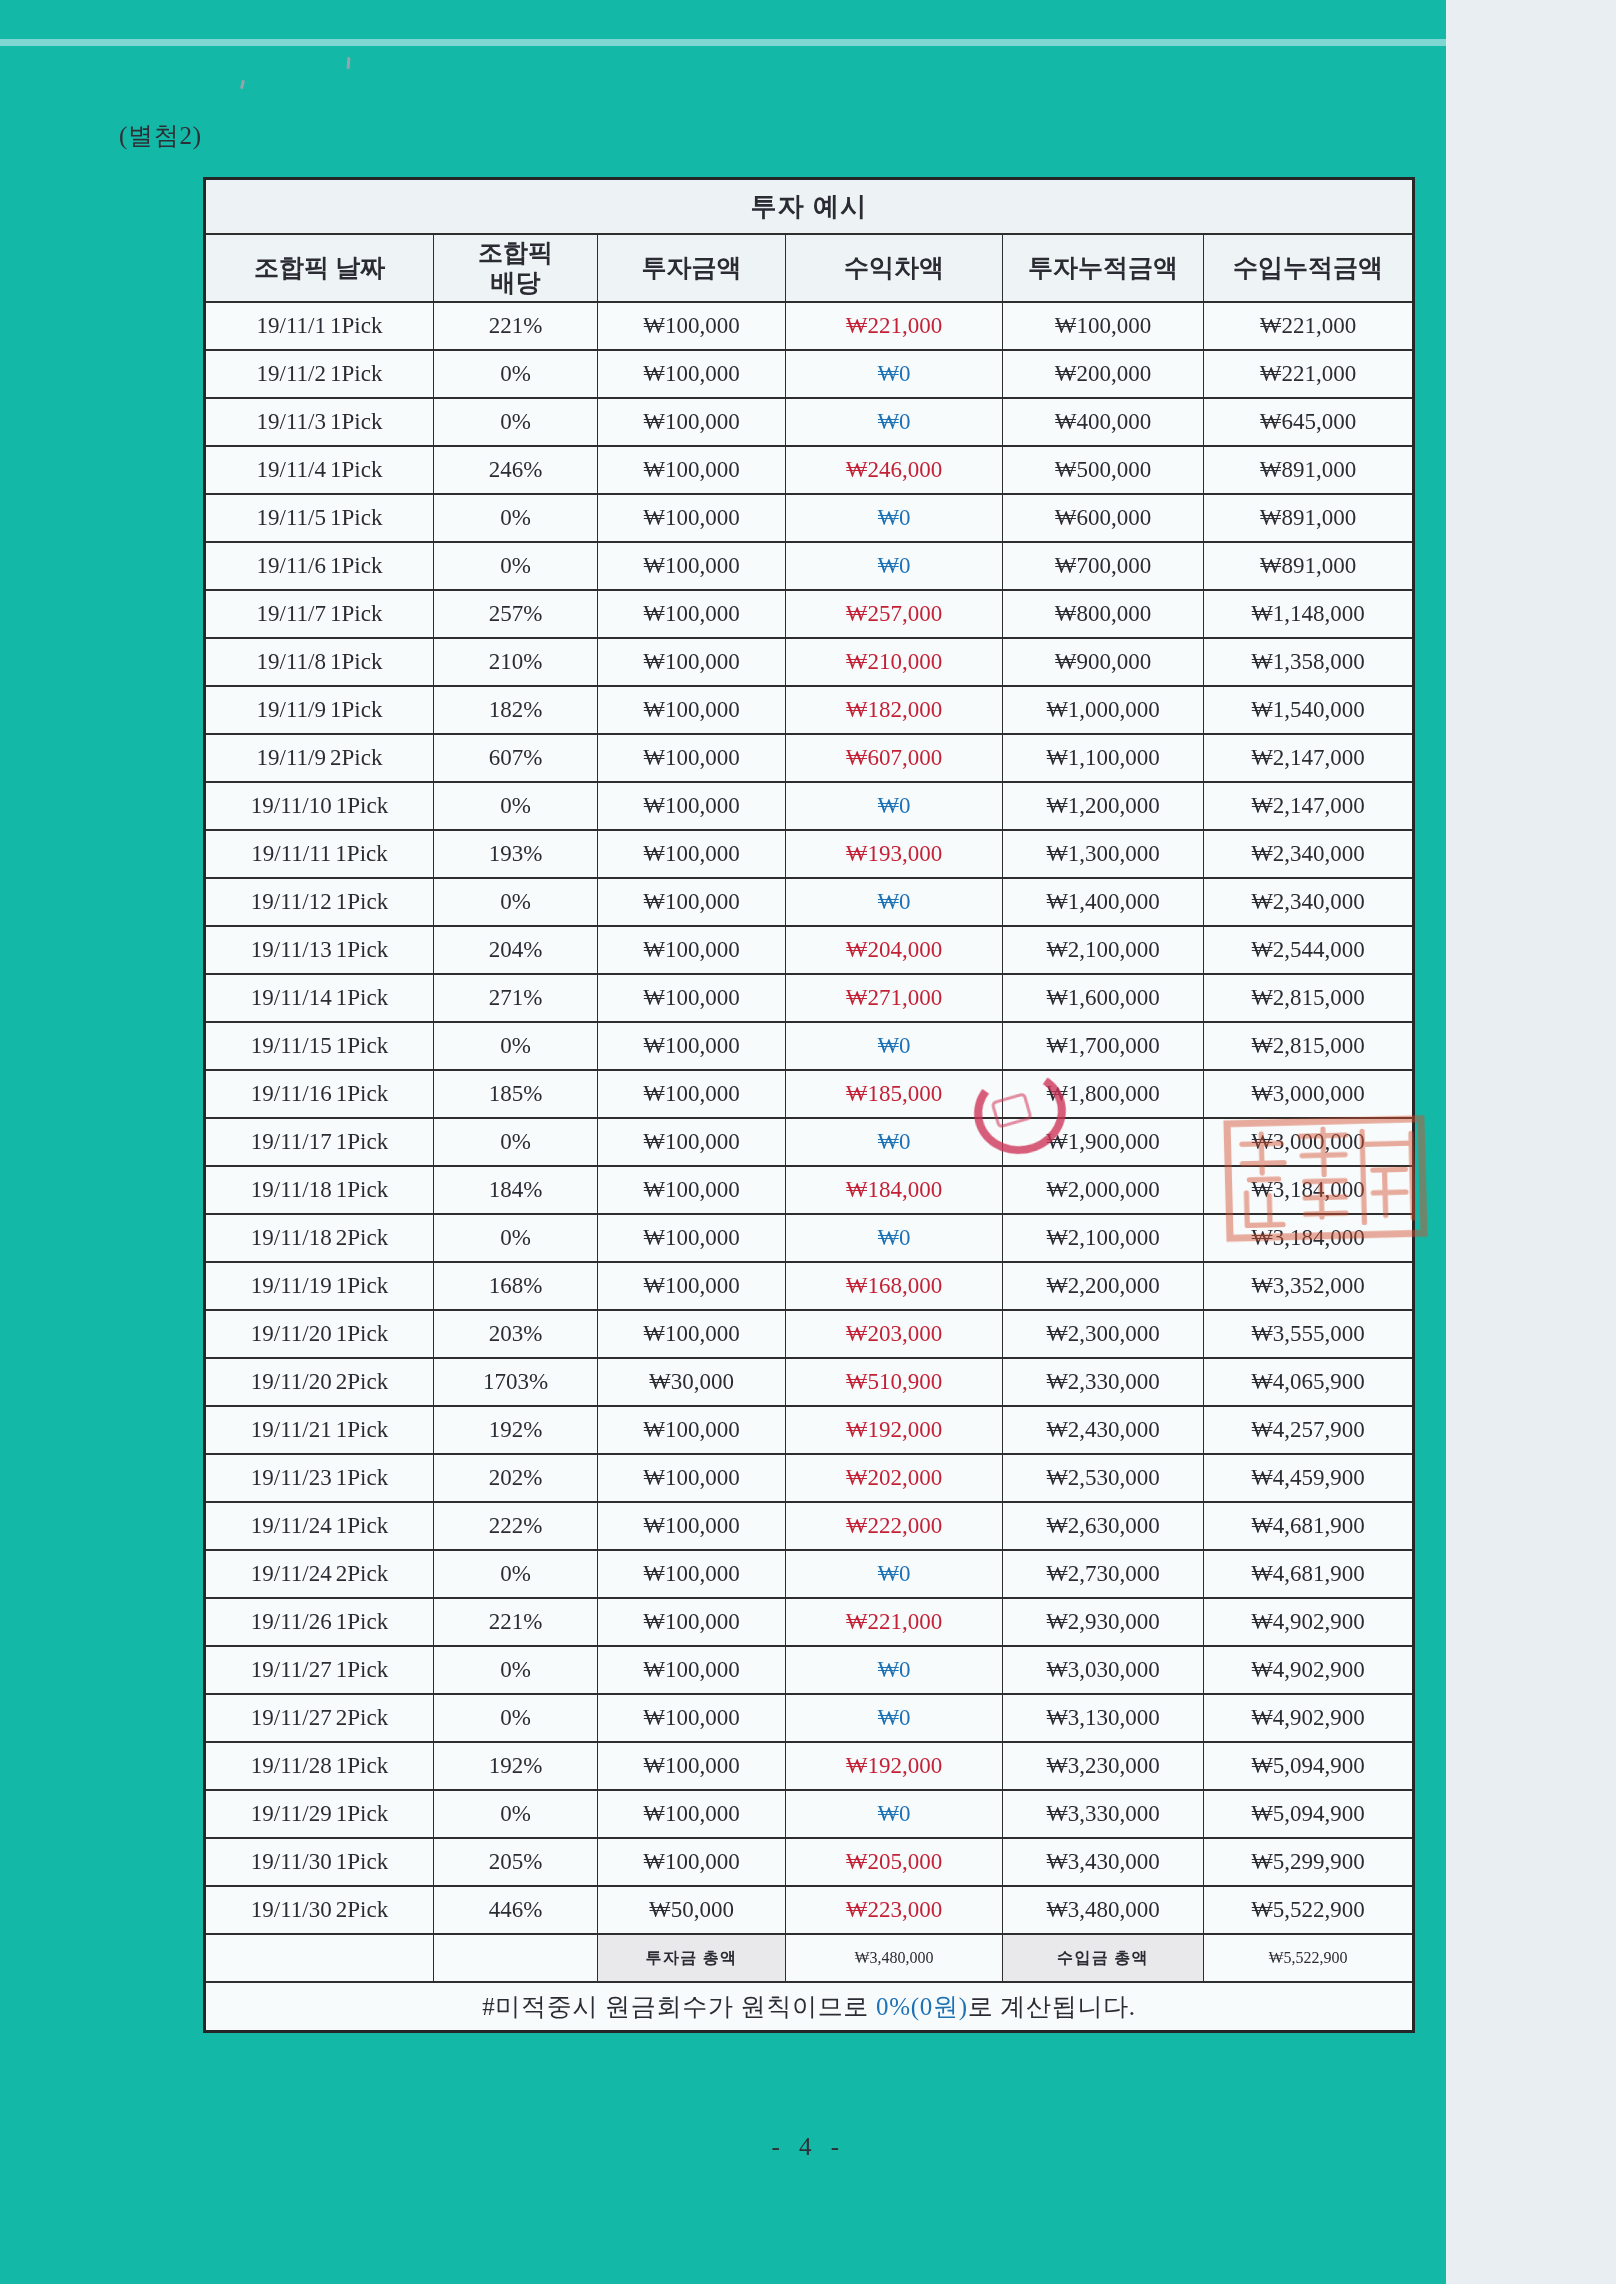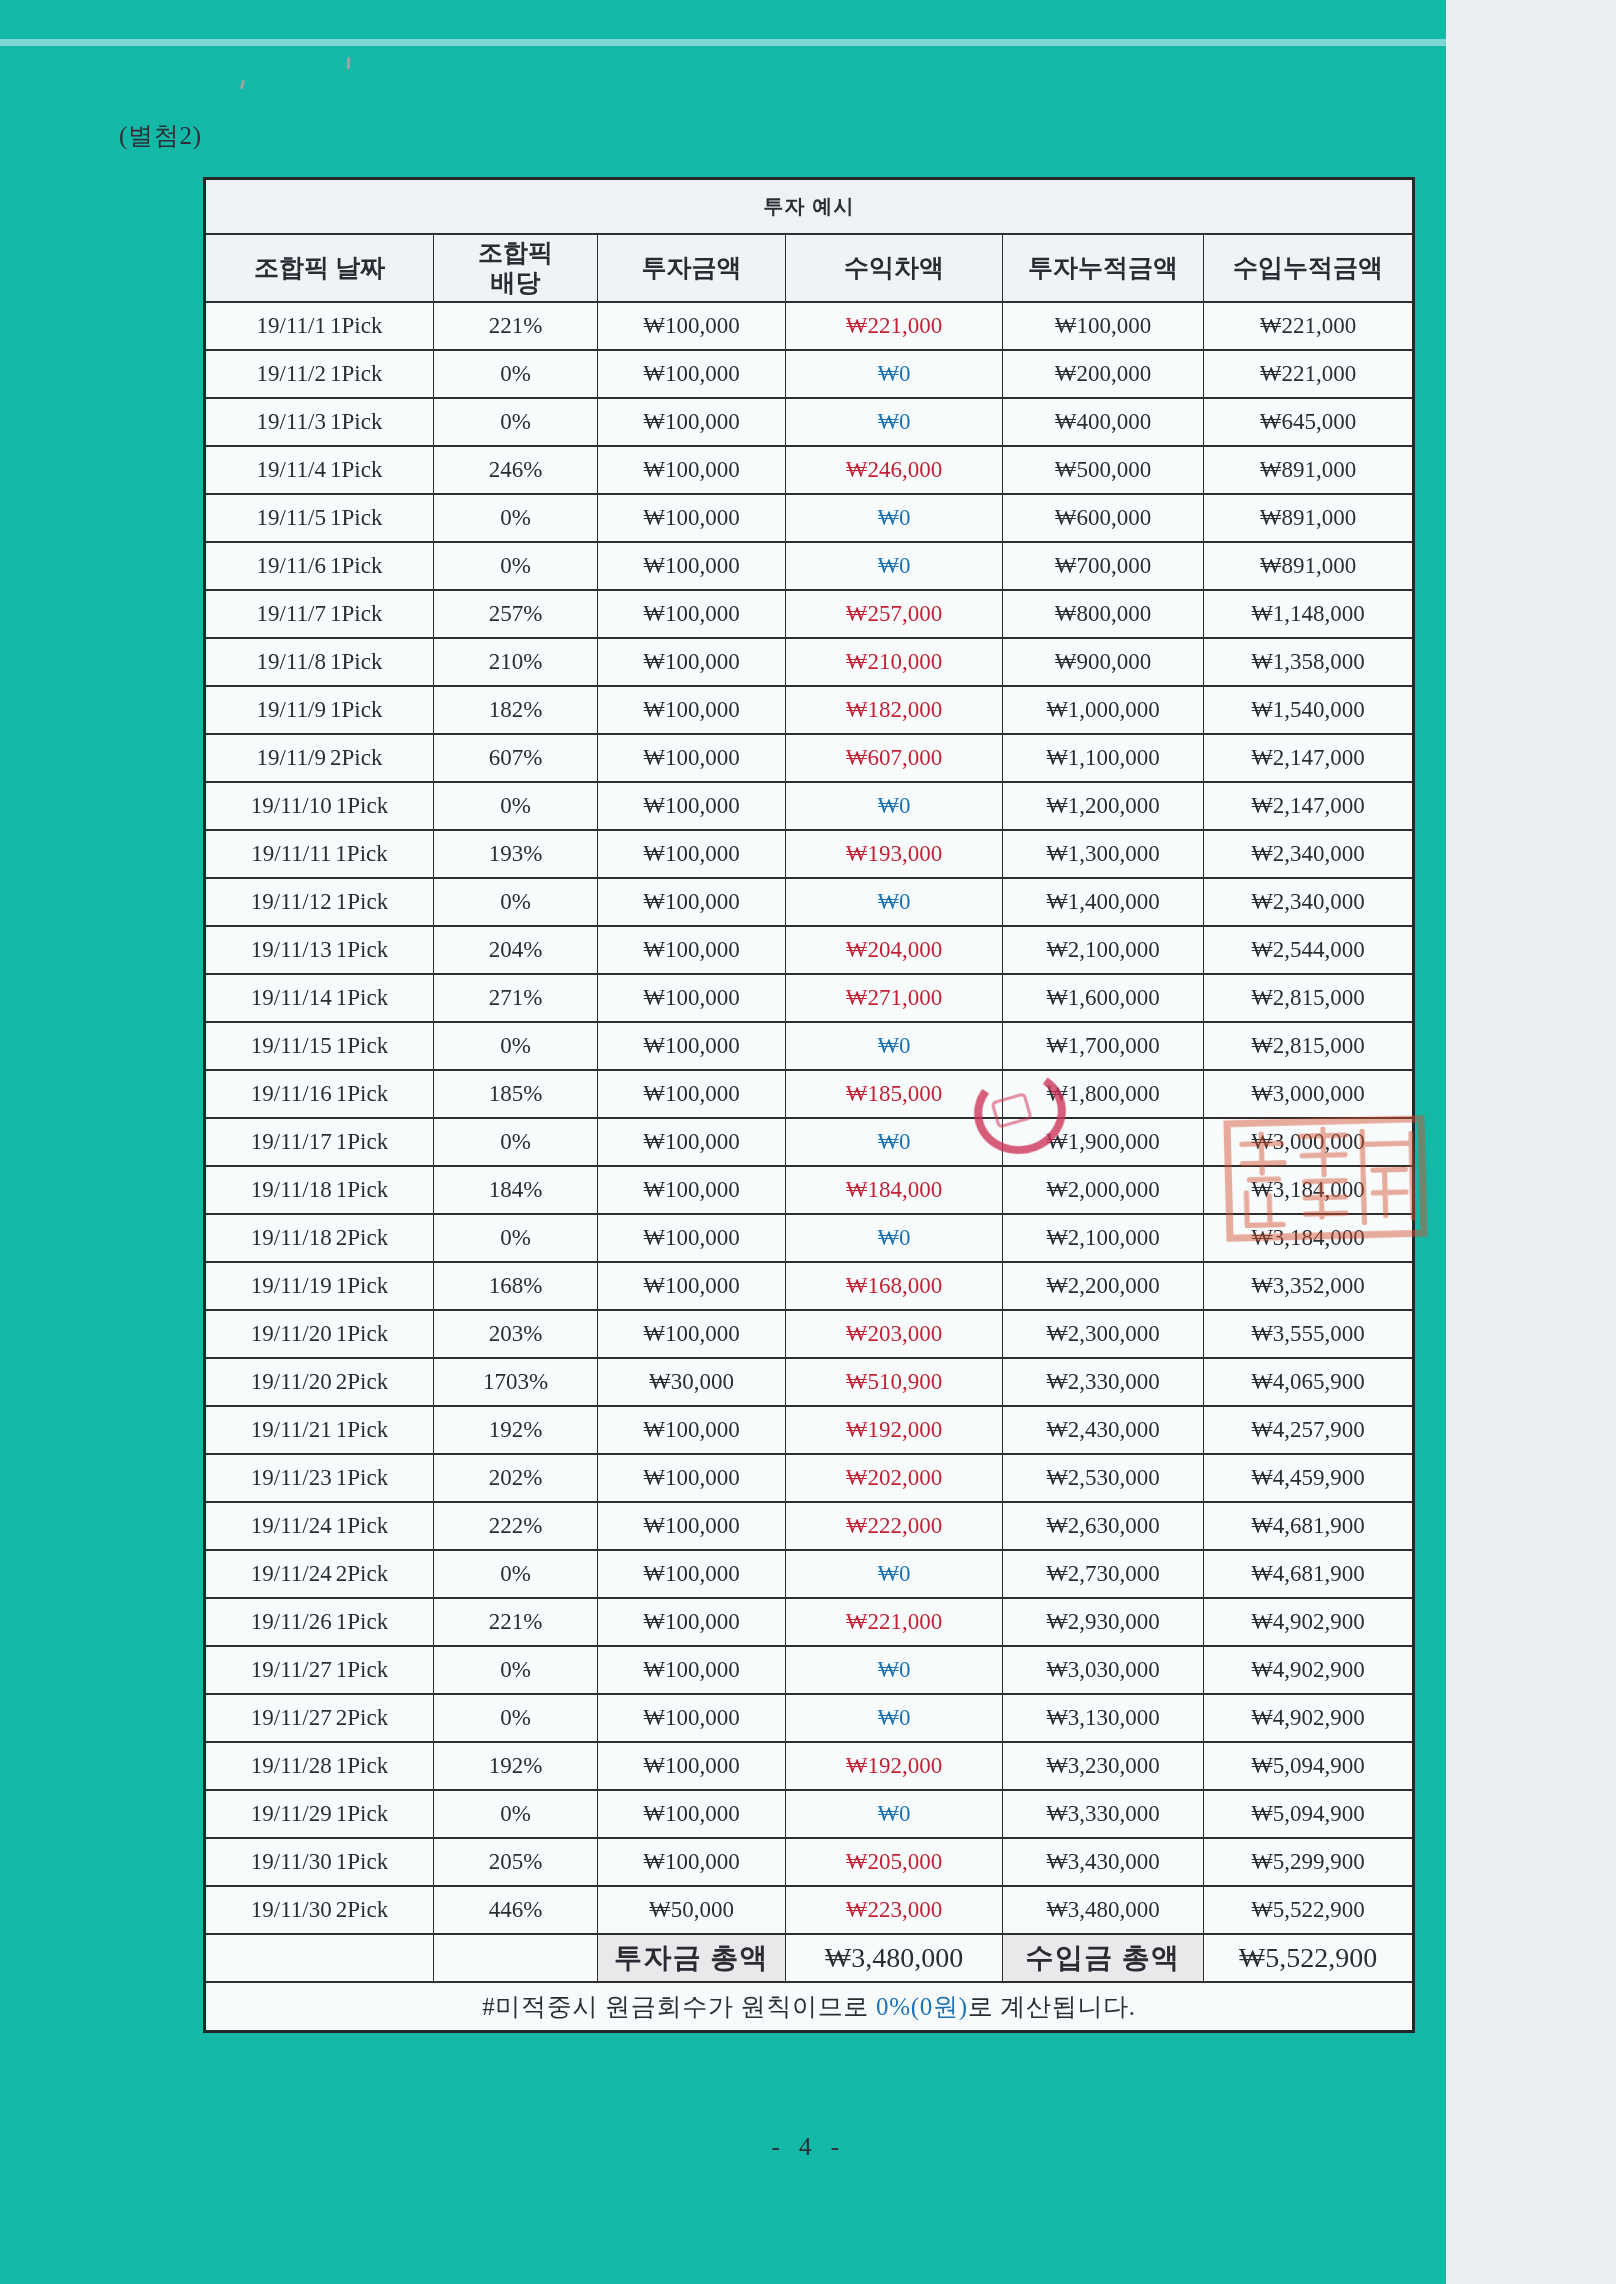--- a/index.html
+++ b/index.html
@@ -35,34 +35,34 @@
   table.inv col.c6{width:210px}
 
   table.inv th, table.inv td{
     border:1.3px solid #2e2e2e;
     border-top-width:2px;border-bottom-width:2px;
     text-align:center;vertical-align:middle;
     padding:0;overflow:hidden;
   }
   table.inv{border:3.3px solid #262626;}
   tr.title-row th{
-    height:53px;font-size:20px;font-weight:bold;
+    height:53px;font-size:26px;font-weight:bold;
     background:#edf3f5;border-bottom-width:2.6px;letter-spacing:1.3px;margin-top:36px;
   }
   tr.header-row th{
     height:66px;font-size:25px;font-weight:bold;
     background:#eef3f5;white-space:pre-line;line-height:30px;
   }
   tr.data-row td{height:46px;font-size:23px;}
   tr.data-row td.profit.red{color:#c42136;}
   tr.data-row td.profit.blue{color:#1d72b5;}
   td.datecell span.d{white-space:nowrap;}
   td.datecell span.p{margin-left:4px;white-space:nowrap;}
 
-  tr.summary-row td{height:46px;font-size:28px;}
+  tr.summary-row td{height:46px;font-size:16px;}
   tr.summary-row td.slabel{background:#e9e9ec;font-weight:600;letter-spacing:1.3px;}
   tr.note-row td{height:47px;font-size:25px;letter-spacing:0.7px;background:#f8fbfc;margin-top:32px;}
   tr.note-row .hl{color:#1d72b5;}
 
   .stamp-crescent{
     position:absolute;left:974px;top:1070px;width:76px;height:68px;
     border:8.5px solid rgba(205,50,86,0.78);
     border-top-color:transparent;
     border-radius:50%;
     transform:rotate(-10deg);

